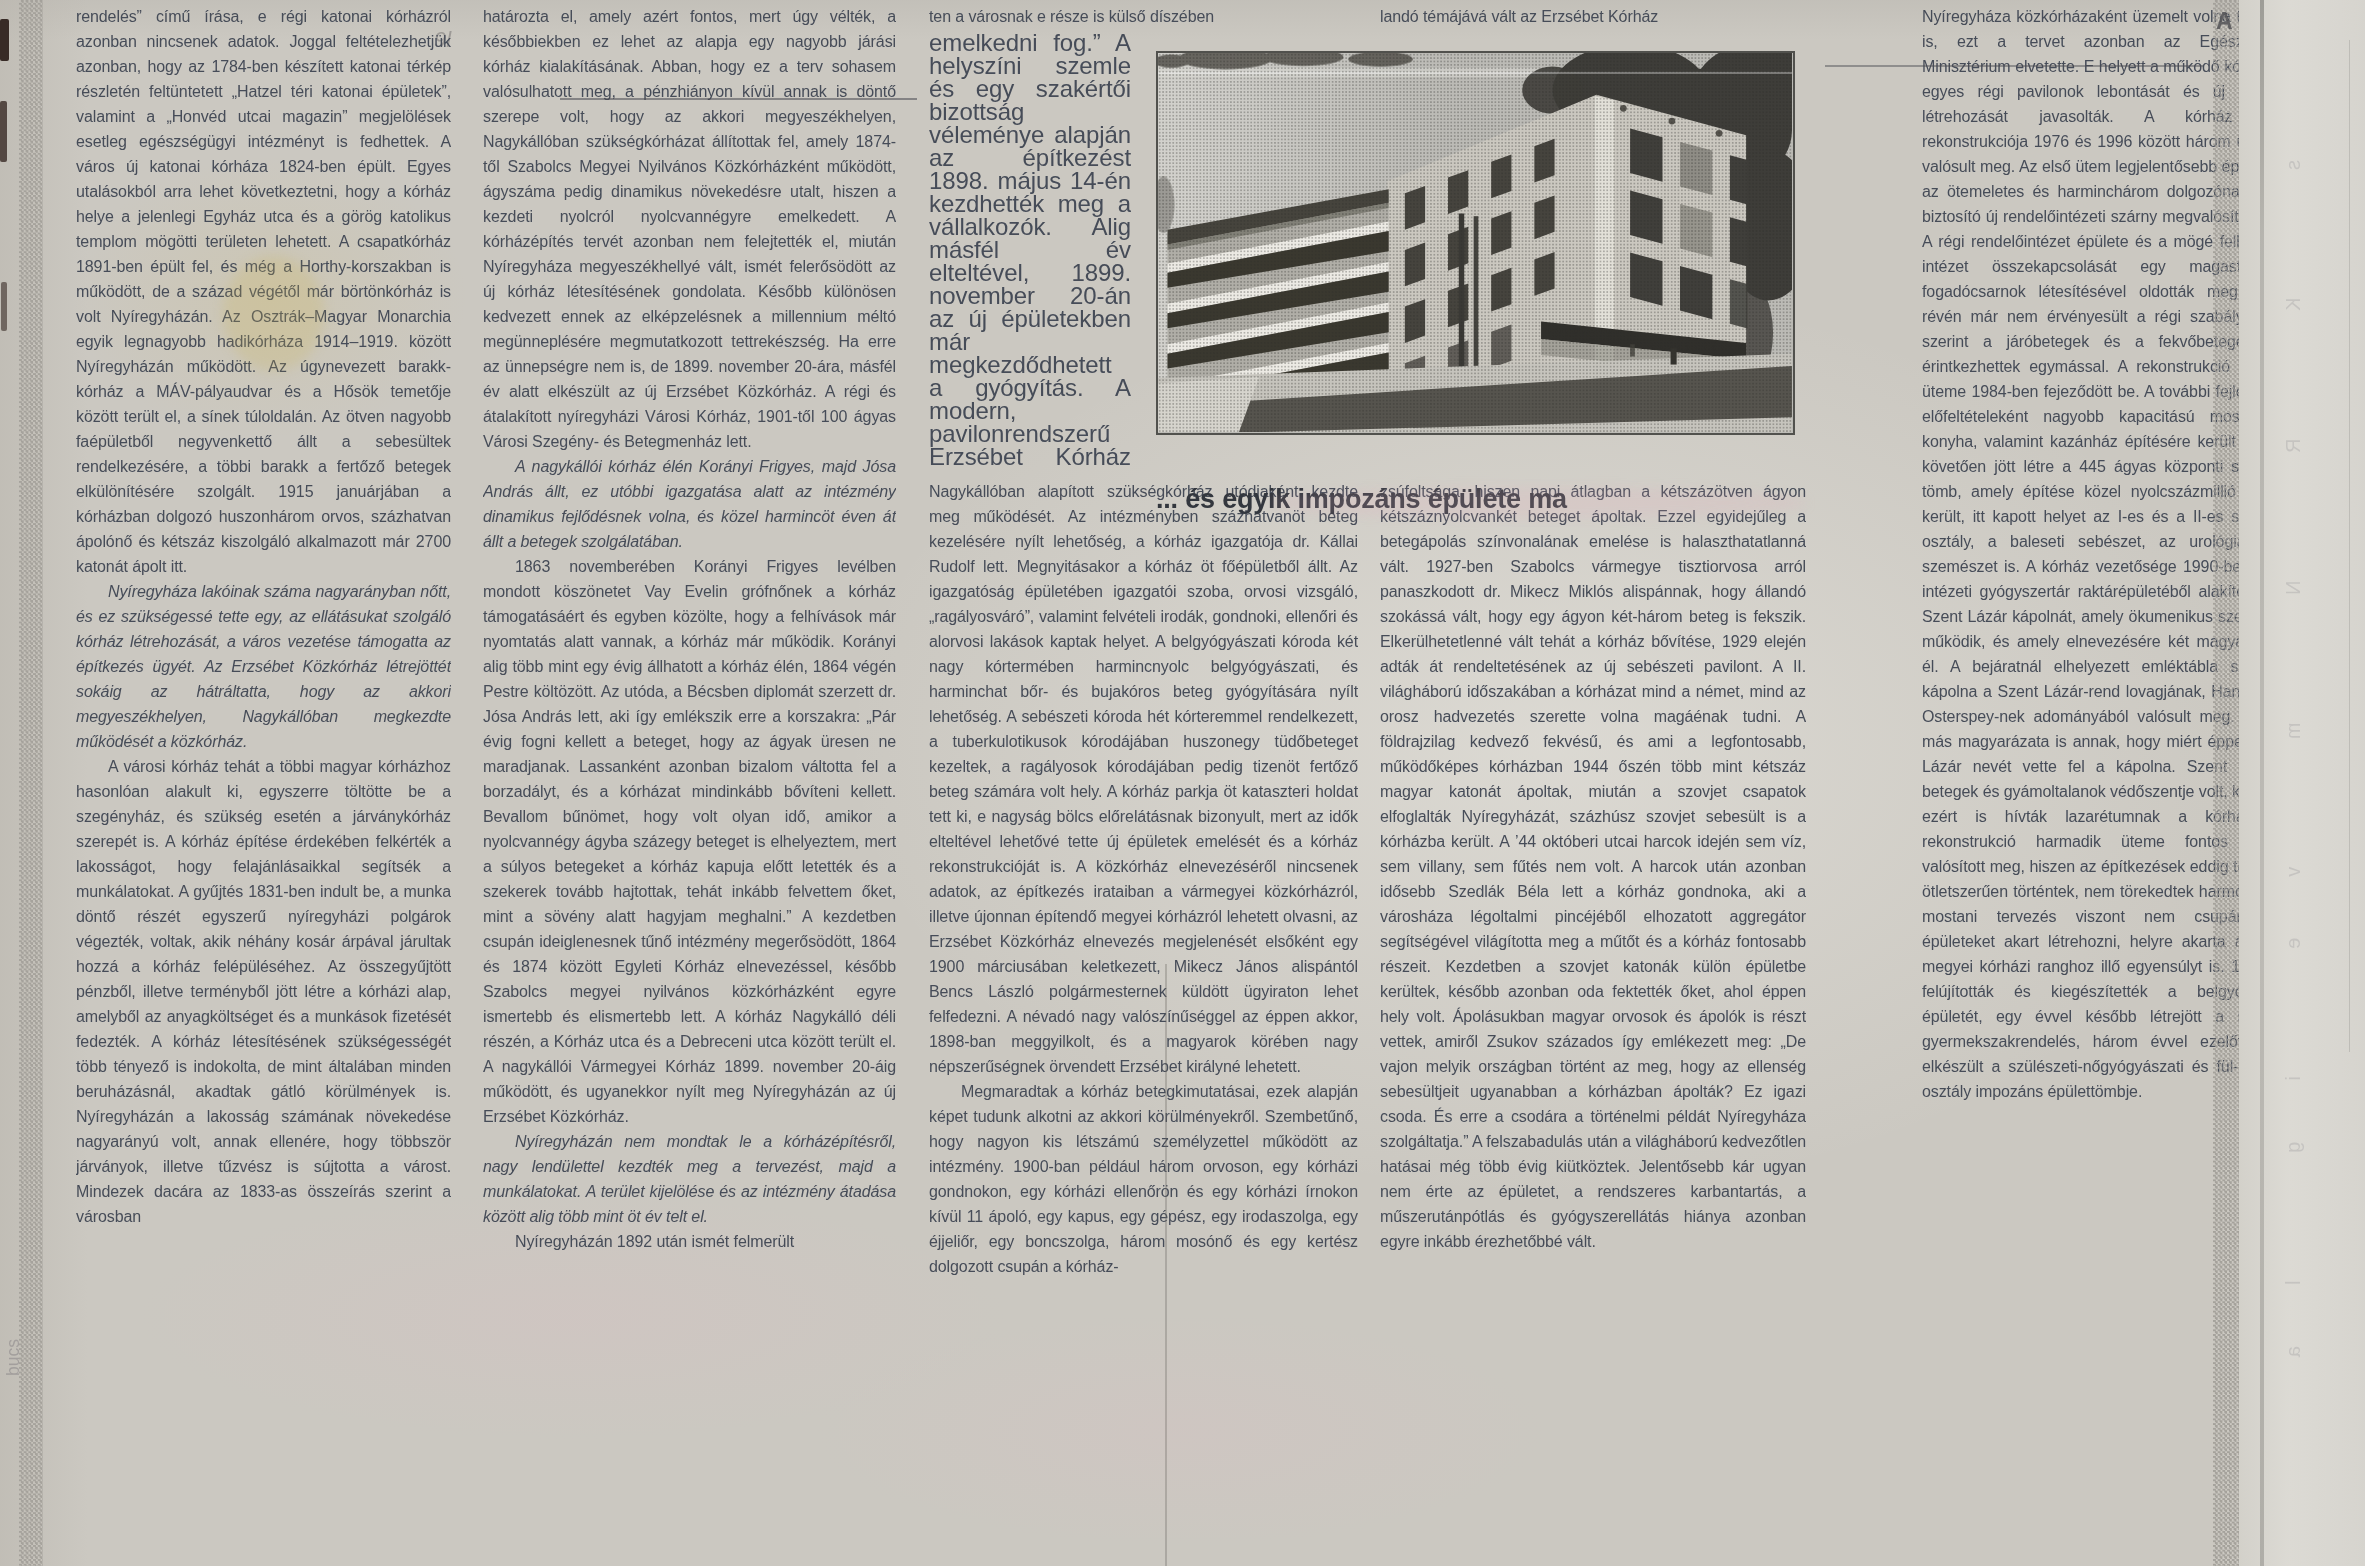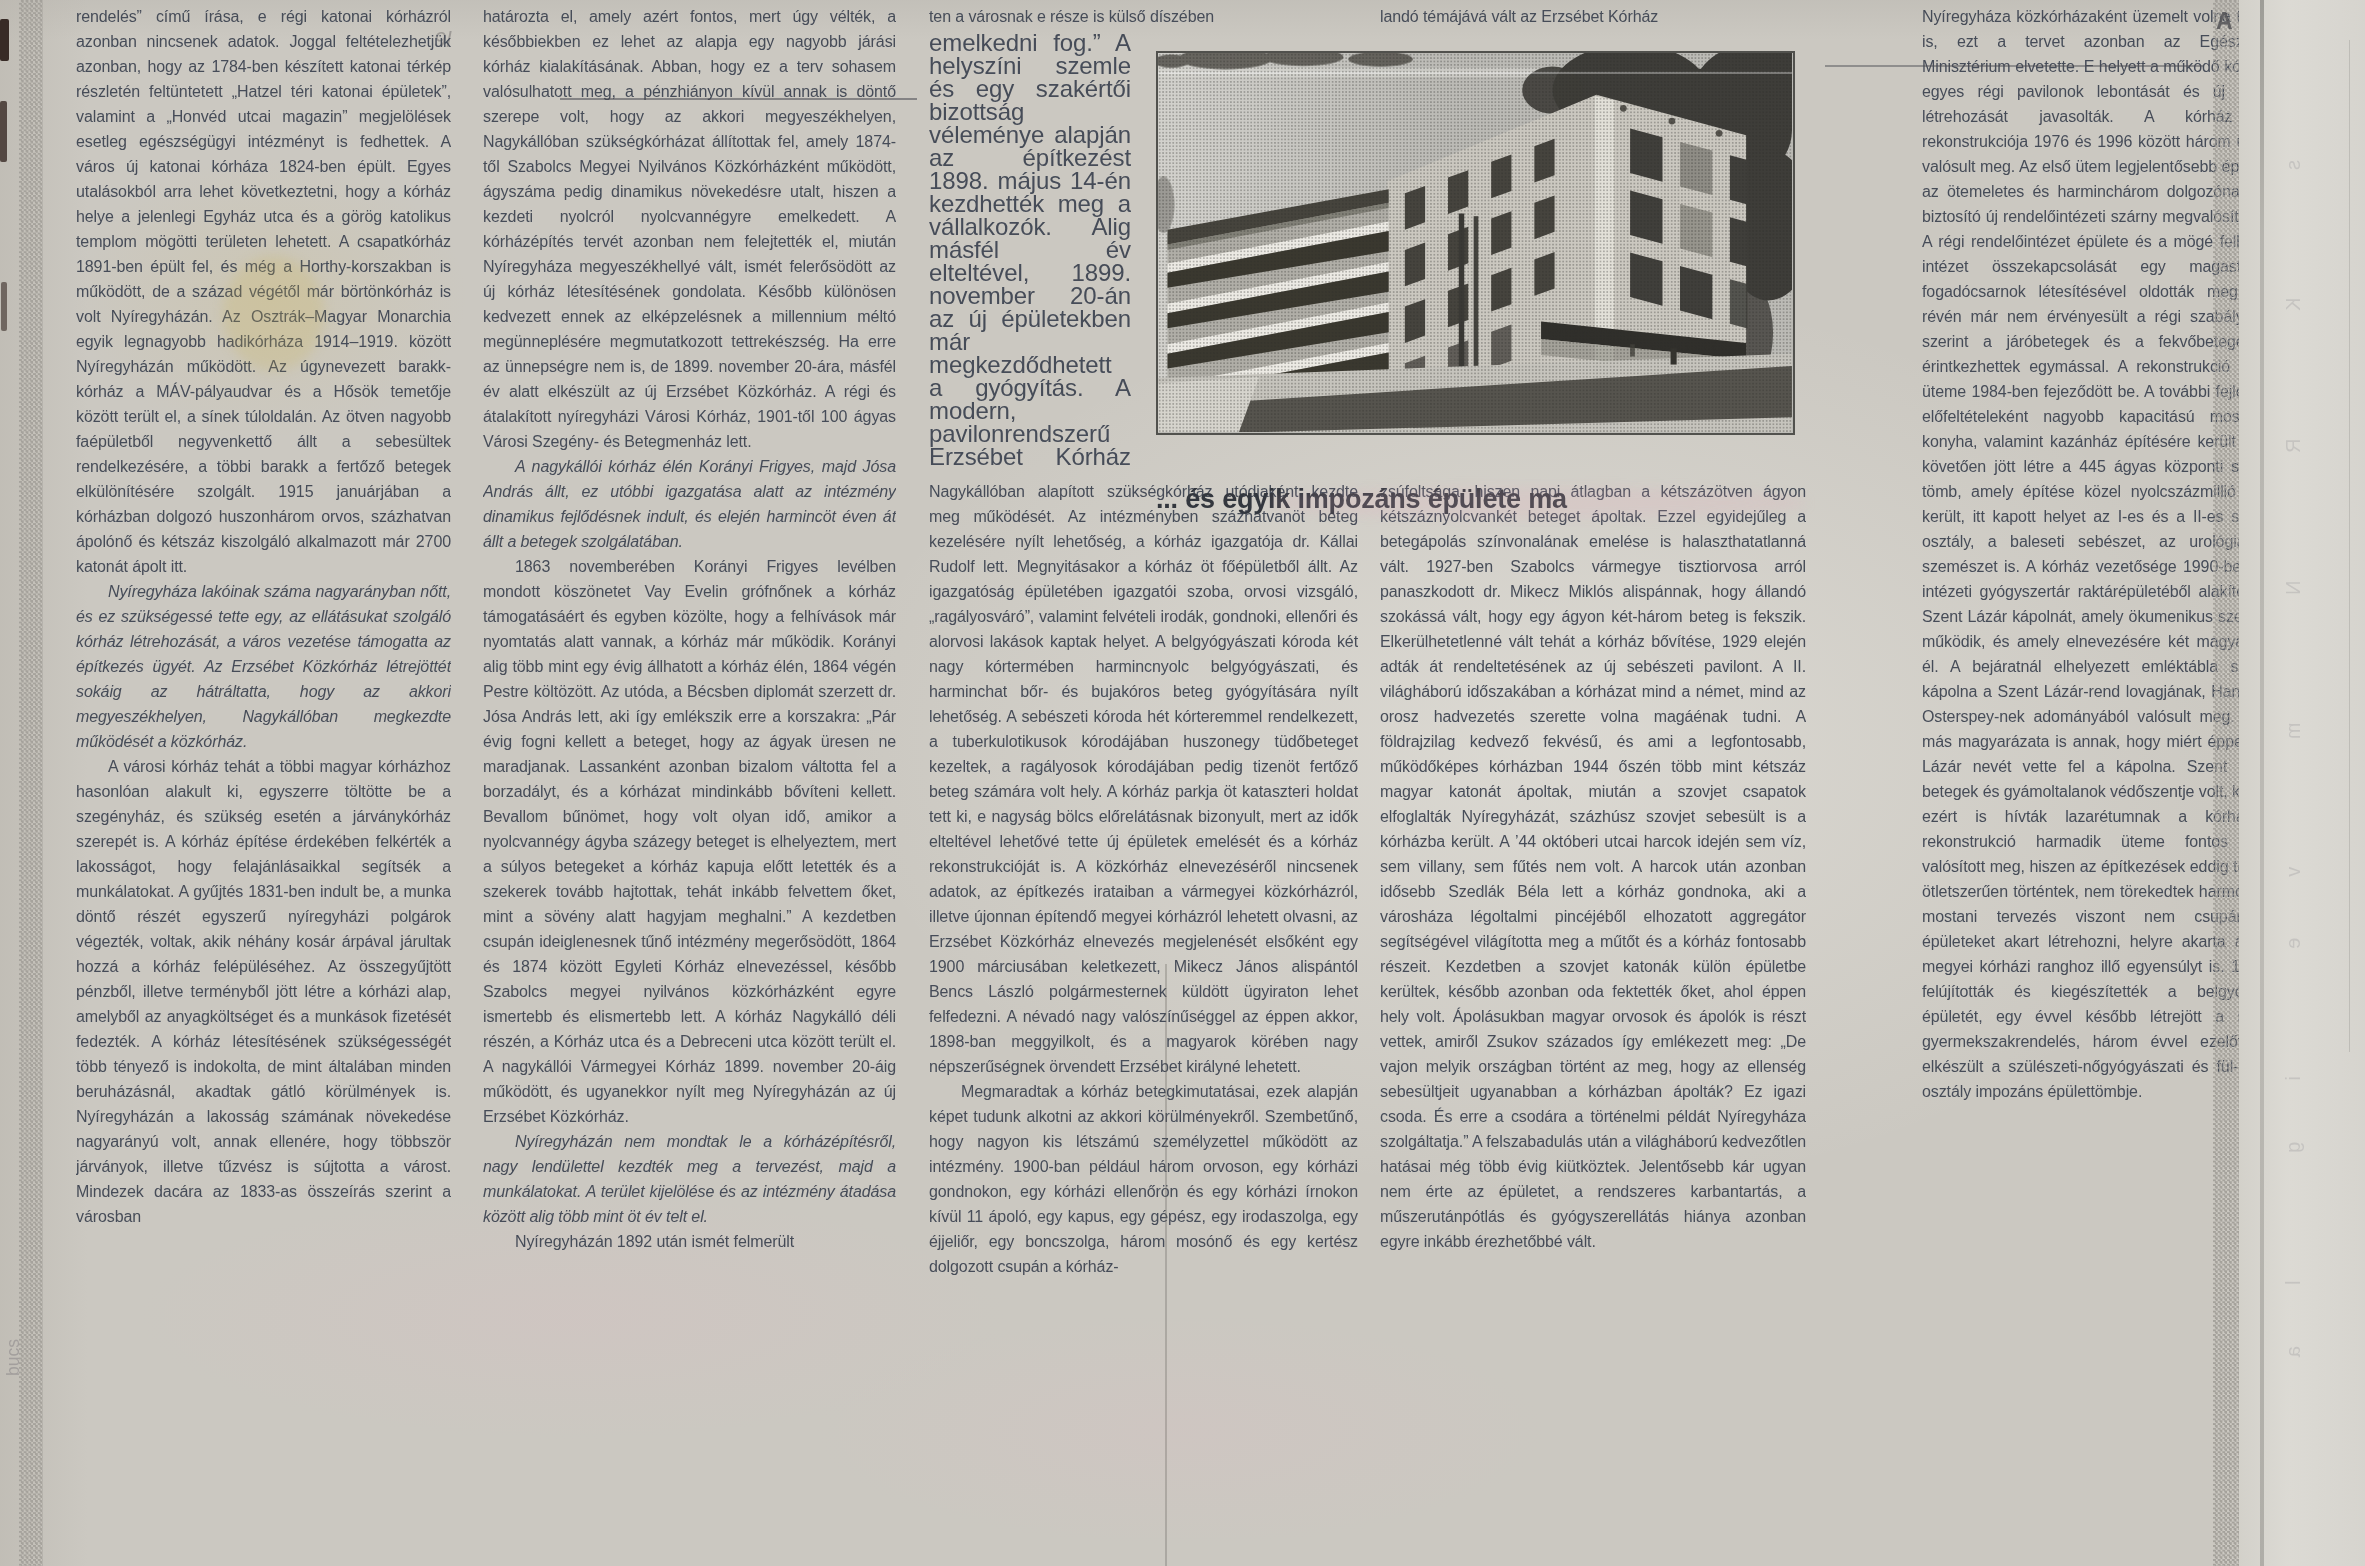--- a/index.html
+++ b/index.html
@@ -73,21 +73,21 @@
   <div class="hand">9l</div>
 
   <div class="col" id="c1">
     <p class="para">rendelés” című írása, e régi katonai kórházról azonban nincsenek adatok. Joggal feltételezhetjük azonban, hogy az 1784-ben készített katonai térkép részletén feltüntetett „Hatzel téri katonai épületek”, valamint a „Honvéd utcai magazin” megjelölések esetleg egészségügyi intézményt is fedhettek. A város új katonai kórháza 1824-ben épült. Egyes utalásokból arra lehet következtetni, hogy a kórház helye a jelenlegi Egyház utca és a görög katolikus templom mögötti területen lehetett. A csapatkórház 1891-ben épült fel, és még a Horthy-korszakban is működött, de a század végétől már börtönkórház is volt Nyíregyházán. Az Osztrák–Magyar Monarchia egyik legnagyobb hadikórháza 1914–1919. között Nyíregyházán működött. Az úgynevezett barakk-kórház a MÁV-pályaudvar és a Hősök temetője között terült el, a sínek túloldalán. Az ötven nagyobb faépületből negyvenkettő állt a sebesültek rendelkezésére, a többi barakk a fertőző betegek elkülönítésére szolgált. 1915 januárjában a kórházban dolgozó huszonhárom orvos, százhatvan ápolónő és kétszáz kiszolgáló alkalmazott már 2700 katonát ápolt itt.</p>
     <p class="para it ind">Nyíregyháza lakóinak száma nagyarányban nőtt, és ez szükségessé tette egy, az ellátásukat szolgáló kórház létrehozását, a város vezetése támogatta az építkezés ügyét. Az Erzsébet Közkórház létrejöttét sokáig az hátráltatta, hogy az akkori megyeszékhelyen, Nagykállóban megkezdte működését a közkórház.</p>
     <p class="para ind">A városi kórház tehát a többi magyar kórházhoz hasonlóan alakult ki, egyszerre töltötte be a szegényház, és szükség esetén a járványkórház szerepét is. A kórház építése érdekében felkérték a lakosságot, hogy felajánlásaikkal segítsék a munkálatokat. A gyűjtés 1831-ben indult be, a munka döntő részét egyszerű nyíregyházi polgárok végezték, voltak, akik néhány kosár árpával járultak hozzá a kórház felépüléséhez. Az összegyűjtött pénzből, illetve terményből jött létre a kórházi alap, amelyből az anyagköltséget és a munkások fizetését fedezték. A kórház létesítésének szükségességét több tényező is indokolta, de mint általában minden beruházásnál, akadtak gátló körülmények is. Nyíregyházán a lakosság számának növekedése nagyarányú volt, annak ellenére, hogy többször járványok, illetve tűzvész is sújtotta a várost. Mindezek dacára az 1833-as összeírás szerint a városban</p>
   </div>
 
   <div class="col" id="c2">
     <p class="para">határozta el, amely azért fontos, mert úgy vélték, a későbbiekben ez lehet az alapja egy nagyobb járási kórház kialakításának. Abban, hogy ez a terv sohasem valósulhatott meg, a pénzhiányon kívül annak is döntő szerepe volt, hogy az akkori megyeszékhelyen, Nagykállóban szükségkórházat állítottak fel, amely 1874-től Szabolcs Megyei Nyilvános Közkórházként működött, ágyszáma pedig dinamikus növekedésre utalt, hiszen a kezdeti nyolcról nyolcvannégyre emelkedett. A kórházépítés tervét azonban nem felejtették el, miután Nyíregyháza megyeszékhellyé vált, ismét felerősödött az új kórház létesítésének gondolata. Később különösen kedvezett ennek az elképzelésnek a millennium méltó megünneplésére megmutatkozott tettrekészség. Ha erre az ünnepségre nem is, de 1899. november 20-ára, másfél év alatt elkészült az új Erzsébet Közkórház. A régi és átalakított nyíregyházi Városi Kórház, 1901-től 100 ágyas Városi Szegény- és Betegmenház lett.</p>
-    <p class="para it ind">A nagykállói kórház élén Korányi Frigyes, majd Jósa András állt, ez utóbbi igazgatása alatt az intézmény dinamikus fejlődésnek indult, és elején harmincöt éven át állt a betegek szolgálatában.</p>
+    <p class="para it ind">A nagykállói kórház élén Korányi Frigyes, majd Jósa András állt, ez utóbbi igazgatása alatt az intézmény dinamikus fejlődésnek volna, és közel harmincöt éven át állt a betegek szolgálatában.</p>
     <p class="para ind">1863 novemberében Korányi Frigyes levélben mondott köszönetet Vay Evelin grófnőnek a kórház támogatásáért és egyben közölte, hogy a felhívások már nyomtatás alatt vannak, a kórház már működik. Korányi alig több mint egy évig állhatott a kórház élén, 1864 végén Pestre költözött. Az utóda, a Bécsben diplomát szerzett dr. Jósa András lett, aki így emlékszik erre a korszakra: „Pár évig fogni kellett a beteget, hogy az ágyak üresen ne maradjanak. Lassanként azonban bizalom váltotta fel a borzadályt, és a kórházat mindinkább bővíteni kellett. Bevallom bűnömet, hogy volt olyan idő, amikor a nyolcvannégy ágyba százegy beteget is elhelyeztem, mert a súlyos betegeket a kórház kapuja előtt letették és a szekerek tovább hajtottak, tehát inkább felvettem őket, mint a sövény alatt hagyjam meghalni.” A kezdetben csupán ideiglenesnek tűnő intézmény megerősödött, 1864 és 1874 között Egyleti Kórház elnevezéssel, később Szabolcs megyei nyilvános közkórházként egyre ismertebb és elismertebb lett. A kórház Nagykálló déli részén, a Kórház utca és a Debreceni utca között terült el. A nagykállói Vármegyei Kórház 1899. november 20-áig működött, és ugyanekkor nyílt meg Nyíregyházán az új Erzsébet Közkórház.</p>
     <p class="para it ind">Nyíregyházán nem mondtak le a kórházépítésről, nagy lendülettel kezdték meg a tervezést, majd a munkálatokat. A terület kijelölése és az intézmény átadása között alig több mint öt év telt el.</p>
     <p class="para ind">Nyíregyházán 1892 után ismét felmerült</p>
   </div>
 
   <div class="col" id="c3-first">ten a városnak e része is külső díszében</div>
   <div class="col" id="c3-narrow">
     <p class="para">emelkedni fog.” A helyszíni szemle és egy szakértői bizottság véleménye alapján az építkezést 1898. május 14-én kezdhették meg a vállalkozók. Alig másfél év elteltével, 1899. november 20-án az új épületekben már megkezdődhetett a gyógyítás. A modern, pavilonrendszerű Erzsébet Kórház jellegzetessége, hogy nem új intézményként, hanem az 1863-ban</p>
   </div>
   <div class="col" id="c3-wide">

